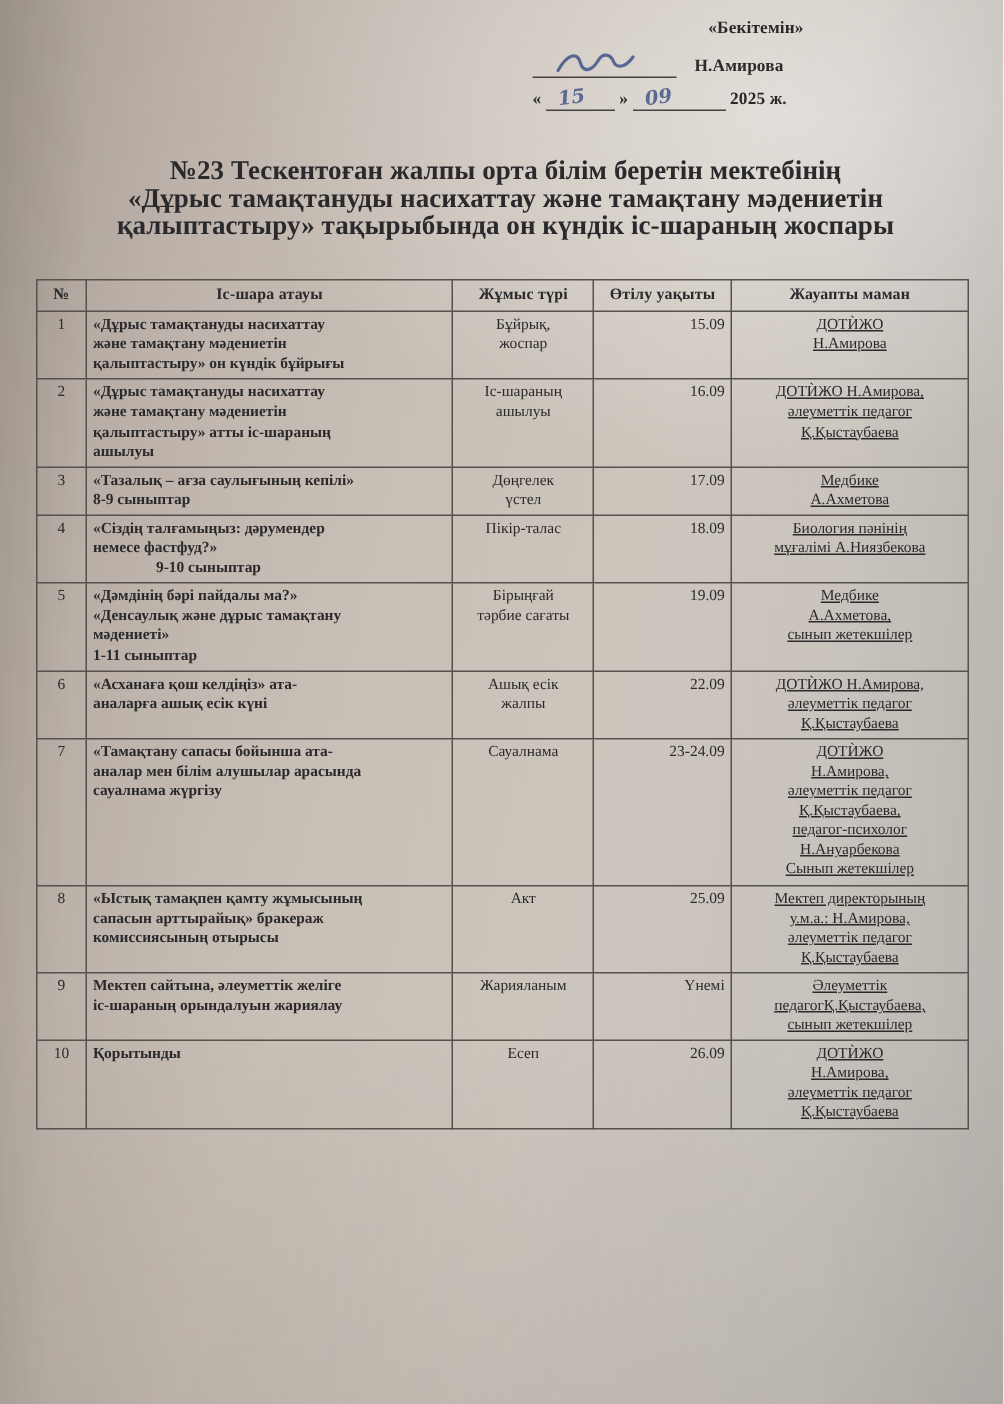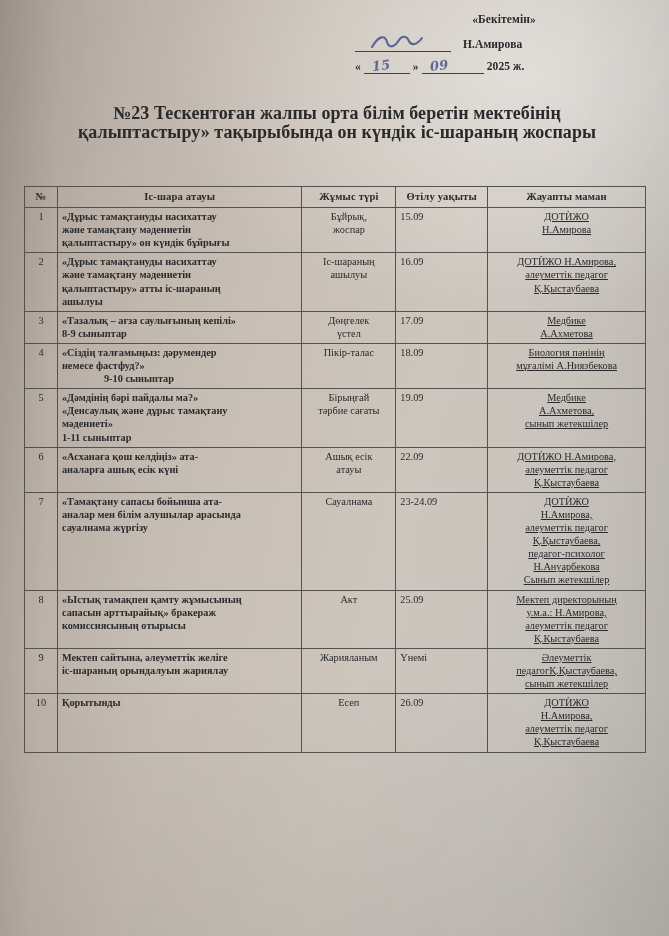--- a/index.html
+++ b/index.html
@@ -154,21 +154,21 @@
   }
   col.c-num   { width: 33px; }
   col.c-name  { width: 245px; }
   col.c-type  { width: 94px; }
   col.c-date  { width: 92px; }
   col.c-resp  { width: 158px; }
 
   td.num  { text-align: center; vertical-align: top; padding-top: 3px; }
   td.name { text-align: left; padding-left: 6px; font-weight: bold; }
   td.type { text-align: center; }
-  td.date { text-align: left; }
+  td.date { text-align: right; }
   td.resp { text-align: center; text-decoration: underline; }
 
   .nm-line { display: block; }
   .nm-line.indent { padding-left: 42px; }
   .rs-line { display: block; }
   .tp-line { display: block; }
 </style>
 </head>
 <body>
 
@@ -194,20 +194,21 @@
       <span>»</span>
       <span class="date-rule d2">
         <span class="hand">09</span>
       </span>
       <span>2025 ж.</span>
     </div>
   </div>
 
   <div class="title">
     <div>№23 Тескентоған жалпы орта білім беретін мектебінің</div>
+    <div>«Дұрыс тамақтануды насихаттау және тамақтану мәдениетін</div>
     <div>қалыптастыру» тақырыбында он күндік іс-шараның жоспары</div>
   </div>
 
   <div class="tbl-wrap">
     <table class="plan">
       <colgroup>
         <col class="c-num">
           <col class="c-name">
           <col class="c-type">
           <col class="c-date">
@@ -311,21 +312,21 @@
             </td>
           </tr>
           <tr>
             <td class="num">6</td>
             <td class="name">
               <span class="nm-line">«Асханаға қош келдіңіз» ата-</span>
               <span class="nm-line">аналарға ашық есік күні</span>
             </td>
             <td class="type">
               <span class="tp-line">Ашық есік</span>
-              <span class="tp-line">атауы</span>
+              <span class="tp-line">жалпы</span>
             </td>
             <td class="date">22.09</td>
             <td class="resp">
               <span class="rs-line">ДОТЍЖО Н.Амирова,</span>
               <span class="rs-line">әлеуметтік педагог</span>
               <span class="rs-line">Қ.Қыстаубаева</span>
             </td>
           </tr>
           <tr>
             <td class="num">7</td>

